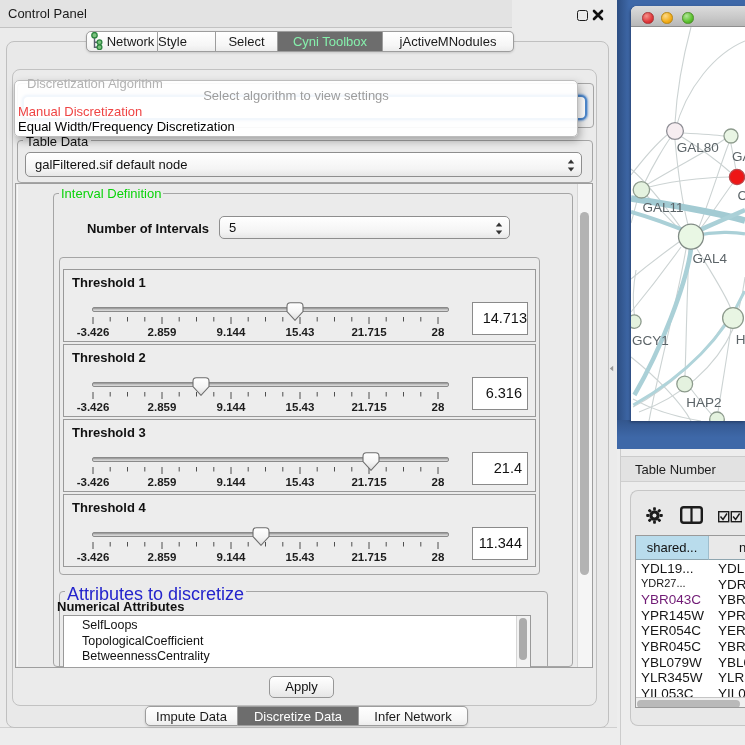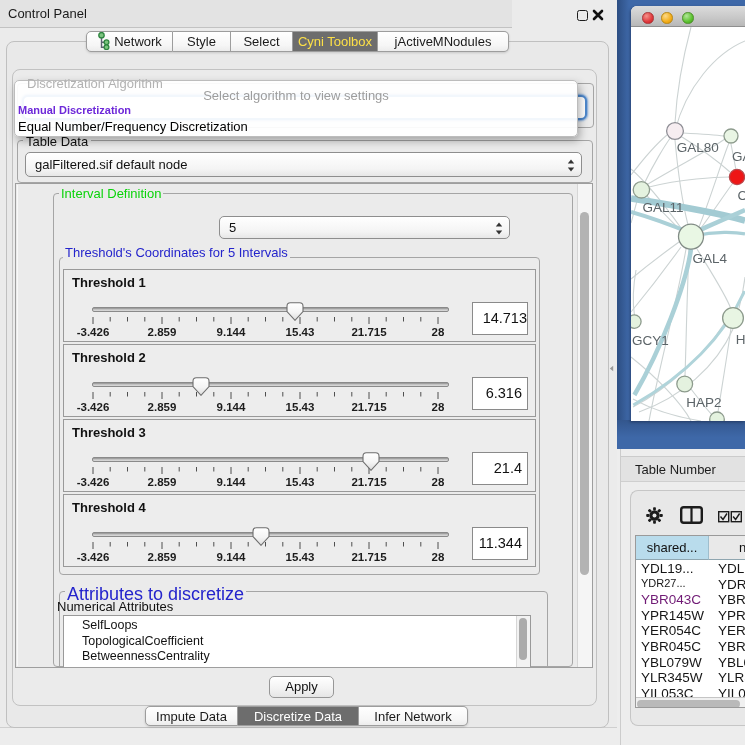--- a/index.html
+++ b/index.html
@@ -13,40 +13,40 @@
     <div class="abs" style="left:577px;top:10px;width:9px;height:9px;border:1.6px solid #1d1d1d;border-radius:2.5px"></div>
     <svg class="abs" style="left:592px;top:9px" width="12" height="12" viewBox="0 0 12 12">
         <path d="M2,2 L10,10 M10,2 L2,10" stroke="#111" stroke-width="2.6" stroke-linecap="round"></path>
       </svg>
   </div>
 
   <div class="abs" style="left:6px;top:41px;width:603px;height:687px;background:#e9e9e9;border:1px solid #c0c0c0;border-radius:8px;box-sizing:border-box"></div>
 
   <div class="abs" style="left:12px;top:69px;width:585px;height:637px;background:#ebebeb;border:1px solid #c2c2c2;border-radius:8px;box-sizing:border-box"></div>
   <div style="position:absolute;left:86px;top:31px;display:flex;filter:drop-shadow(0 1px 1px rgba(0,0,0,0.15))">
-<div style="width:87px;height:21px;background:linear-gradient(#ffffff,#f6f6f6 70%,#ececec);color:#1a1a1a;border:1px solid #9d9d9d;border-top-left-radius:5px;border-bottom-left-radius:5px;box-sizing:border-box;text-align:center;font-size:13px;line-height:20px;white-space:nowrap"><svg width="13" height="18" viewBox="0 0 13 18" style="vertical-align:-4px;margin-right:4px">
+<div style="width:72px;height:21px;background:linear-gradient(#ffffff,#f6f6f6 70%,#ececec);color:#1a1a1a;border:1px solid #9d9d9d;border-top-left-radius:5px;border-bottom-left-radius:5px;box-sizing:border-box;text-align:center;font-size:13px;line-height:20px;white-space:nowrap"><svg width="13" height="18" viewBox="0 0 13 18" style="vertical-align:-4px;margin-right:4px">
           <path d="M4.5,5 V16 M4.5,10.2 H8 M4.5,15.2 H8" stroke="#5c6170" stroke-width="1.4" fill="none"></path>
           <circle cx="4.5" cy="3.2" r="2.7" fill="#7cc47f" stroke="#2e8540" stroke-width="1.3"></circle>
           <circle cx="9.5" cy="10.2" r="2.4" fill="#7cc47f" stroke="#2e8540" stroke-width="1.3"></circle>
           <circle cx="9.5" cy="15.2" r="2.4" fill="#7cc47f" stroke="#2e8540" stroke-width="1.3"></circle>
         </svg>Network</div>
-<div style="width:58px;height:21px;background:linear-gradient(#ffffff,#f6f6f6 70%,#ececec);color:#1a1a1a;border:1px solid #9d9d9d;border-left-width:0;box-sizing:border-box;text-align:center;font-size:13px;line-height:20px;white-space:nowrap">Style</div>
+<div style="width:58px;height:21px;background:linear-gradient(#ffffff,#f6f6f6 70%,#ececec);color:#1a1a1a;border:1px solid #9d9d9d;border-left-width:0;box-sizing:border-box;text-align:left;font-size:13px;line-height:20px;white-space:nowrap">Style</div>
       <div style="width:62px;height:21px;background:linear-gradient(#ffffff,#f6f6f6 70%,#ececec);color:#1a1a1a;border:1px solid #9d9d9d;border-left-width:0;box-sizing:border-box;text-align:center;font-size:13px;line-height:20px;white-space:nowrap">Select</div>
-      <div style="width:85px;height:21px;background:#6d6d6d;color:#fde047;border:1px solid #9d9d9d;border-left-width:0;box-sizing:border-box;text-align:center;font-size:13px;line-height:20px;white-space:nowrap">Cyni Toolbox</div>
+      <div style="width:105px;height:21px;background:#6d6d6d;color:#86efac;border:1px solid #9d9d9d;border-left-width:0;box-sizing:border-box;text-align:center;font-size:13px;line-height:20px;white-space:nowrap">Cyni Toolbox</div>
       <div style="width:131px;height:21px;background:linear-gradient(#ffffff,#f6f6f6 70%,#ececec);color:#1a1a1a;border-top-right-radius:5px;border-bottom-right-radius:5px;border:1px solid #9d9d9d;border-left-width:0;box-sizing:border-box;text-align:center;font-size:13px;line-height:20px;white-space:nowrap">jActiveMNodules</div>
 </div>
 
   <div class="abs" style="left:17px;top:83px;width:575px;height:43px;border:1px solid #a5a5a5;border-radius:4px"></div>
   <div class="abs" style="left:24px;top:76px;font-size:13px;color:#b2b2b2;padding:0 3px;z-index:6">Discretization Algorithm</div>
   <div class="abs" style="left:22px;top:95px;width:565px;height:25px;background:#fff;border:2px solid #4d87cb;border-radius:6px;box-shadow:0 0 2px 1px rgba(90,145,210,0.8);box-sizing:border-box"></div>
 
   <div class="abs" style="left:14px;top:80px;width:564px;height:57px;background:rgba(255,255,255,0.93);border:1px solid #bcbcbc;z-index:5;border-radius:5px;box-shadow:2px 4px 8px rgba(0,0,0,0.3);box-sizing:border-box">
     <div class="abs" style="left:0;top:7px;width:100%;text-align:center;font-size:13px;color:#9d9d9d">Select algorithm to view settings</div>
-    <div class="abs" style="left:3px;top:23px;font-size:11px;font-weight:bold;color:#6d28d9">Manual Discretization</div>
-    <div class="abs" style="left:3px;top:38px;font-size:13px;color:#000">Equal Number/Frequency Discretization</div>
+    <div class="abs" style="left:3px;top:23px;font-size:13px;font-weight:normal;color:#ef4444">Manual Discretization</div>
+    <div class="abs" style="left:3px;top:38px;font-size:13px;color:#000">Equal Width/Frequency Discretization</div>
   </div>
 
   <div class="abs" style="left:17px;top:140px;width:574px;height:41px;border:1px solid #a5a5a5;border-radius:4px"></div>
   <div class="abs" style="left:23px;top:134px;font-size:13px;color:#111;background:#ebebeb;padding:0 3px">Table Data</div>
   <div style="position:absolute;left:25px;top:152px;width:557px;height:25px;background:linear-gradient(#ffffff,#f4f4f4 70%,#e7e7e7);border:1px solid #8e8e8e;border-radius:5px;box-sizing:border-box">
 <div style="position:absolute;left:9px;top:0;font-size:13px;color:#111;line-height:23px">galFiltered.sif default node</div>
 <div style="position:absolute;right:6px;top:5px"><svg width="8" height="13" viewBox="0 0 8 13">
           <path d="M4,0.5 L7.2,4.5 L0.8,4.5 z" fill="#333"></path>
           <path d="M4,12.5 L7.2,8.5 L0.8,8.5 z" fill="#333"></path>
         </svg></div>
@@ -54,29 +54,29 @@
 
   <div class="abs" style="left:15px;top:183px;width:578px;height:485px;border:1px solid #9e9e9e;box-sizing:border-box;overflow:hidden;background:#ebebeb">
     <div class="abs" style="left:1px;top:1px;bottom:1px;width:1px;background:#f8f8f8"></div>
 
     <div class="abs" style="right:0;top:0;width:15px;height:100%;background:#f5f5f5;border-left:1px solid #d6d6d6;box-sizing:border-box">
       <div class="abs" style="left:2px;top:28px;width:9px;height:363px;background:#b3b3b3;border-radius:5px"></div>
     </div>
 
     <div class="abs" style="left:37px;top:9px;width:518px;height:472px;border:1px solid #a5a5a5;border-radius:4px"></div>
     <div class="abs" style="left:43px;top:2px;font-size:13px;color:#0bd30b;background:#ebebeb;padding:0 2px">Interval Definition</div>
+    <div class="abs" style="left:0px;top:37px;width:193px;text-align:right;font-size:13px;font-weight:bold;color:#111">Number of Intervals</div>
     <div style="position:absolute;left:203px;top:32px;width:291px;height:23px;background:linear-gradient(#ffffff,#f4f4f4 70%,#e7e7e7);border:1px solid #8e8e8e;border-radius:5px;box-sizing:border-box">
 <div style="position:absolute;left:9px;top:0;font-size:13px;color:#111;line-height:21px">5</div>
 <div style="position:absolute;right:6px;top:4px"><svg width="8" height="13" viewBox="0 0 8 13">
             <path d="M4,0.5 L7.2,4.5 L0.8,4.5 z" fill="#333"></path>
             <path d="M4,12.5 L7.2,8.5 L0.8,8.5 z" fill="#333"></path>
           </svg></div>
       </div>
     <div class="abs" style="left:43px;top:73px;width:479px;height:316px;border:1px solid #a5a5a5;border-radius:4px"></div>
-    <div class="abs" style="left:47px;top:61px;font-size:13px;color:#2424cc;background:#ebebeb;padding:0 2px">Threshold's Coordinates for 5 Intervals</div>
     <div style="position:absolute;left:47px;top:85px;width:471px;height:71px;border:1px solid #999;background:#ededed">
 <div style="position:absolute;left:8px;top:5px;font-size:13px;font-weight:bold;color:#111">Threshold 1</div>
 <div style="position:absolute;left:27.5px;top:37px;width:357px;height:5px;background:linear-gradient(#8f8f8f,#c2c2c2 50%,#dedede);border:1px solid #8a8a8a;border-radius:2px;box-sizing:border-box"></div>
 <svg width="400" height="8" style="position:absolute;left:0;top:47px">
           <line x1="29.0" y1="0" x2="29.0" y2="7" stroke="#4f4f4f" stroke-width="1"></line>
           <line x1="46.2" y1="0" x2="46.2" y2="4.5" stroke="#4f4f4f" stroke-width="1"></line>
           <line x1="63.5" y1="0" x2="63.5" y2="4.5" stroke="#4f4f4f" stroke-width="1"></line>
           <line x1="80.8" y1="0" x2="80.8" y2="4.5" stroke="#4f4f4f" stroke-width="1"></line>
           <line x1="98.0" y1="0" x2="98.0" y2="7" stroke="#4f4f4f" stroke-width="1"></line>
           <line x1="115.2" y1="0" x2="115.2" y2="4.5" stroke="#4f4f4f" stroke-width="1"></line>
@@ -242,21 +242,21 @@
                 <stop offset="1" stop-color="#dcdcdc"></stop>
               </linearGradient>
             </defs>
             <path d="M1,4.2 Q1,0.8 4.4,0.8 H13.6 Q17,0.8 17,4.2 V9.6 L9,18.3 L1,9.6 Z" fill="url(#tg)" stroke="#6e6e6e" stroke-width="1.1"></path>
           </svg></div>
 <div style="position:absolute;left:408px;top:32px;width:56px;height:33px;background:#fff;border:1px solid #8a8a8a;box-sizing:border-box;font-size:14.5px;color:#111;text-align:right;line-height:31px;padding-right:5px">11.344</div>
 </div>
 
     <div class="abs" style="left:43px;top:407px;width:487px;height:120px;border:1px solid #a5a5a5;border-radius:4px"></div>
     <div class="abs" style="left:49px;top:400px;font-size:18px;color:#2424cc;background:#ebebeb;padding:0 2px">Attributes to discretize</div>
-    <div class="abs" style="left:41px;top:415px;font-size:13px;font-weight:normal;color:#111">Numerical Attributes</div>
+    <div class="abs" style="left:41px;top:415px;font-size:13px;font-weight:bold;color:#111">Numerical Attributes</div>
     <div class="abs" style="left:47px;top:431px;width:468px;height:60px;background:#fff;border:1px solid #999;box-sizing:border-box;overflow:hidden">
       <div class="abs" style="left:18px;top:2px;font-size:12.5px;color:#111">SelfLoops</div>
       <div class="abs" style="left:18px;top:17.5px;font-size:12.5px;color:#111">TopologicalCoefficient</div>
       <div class="abs" style="left:18px;top:33px;font-size:12.5px;color:#111">BetweennessCentrality</div>
       <div class="abs" style="right:0;top:0;width:14px;height:100%;background:#f2f2f2;border-left:1px solid #d6d6d6;box-sizing:border-box">
         <div class="abs" style="left:2px;top:2px;width:8px;height:42px;background:#ababab;border-radius:4px"></div>
       </div>
     </div>
   </div>
 

